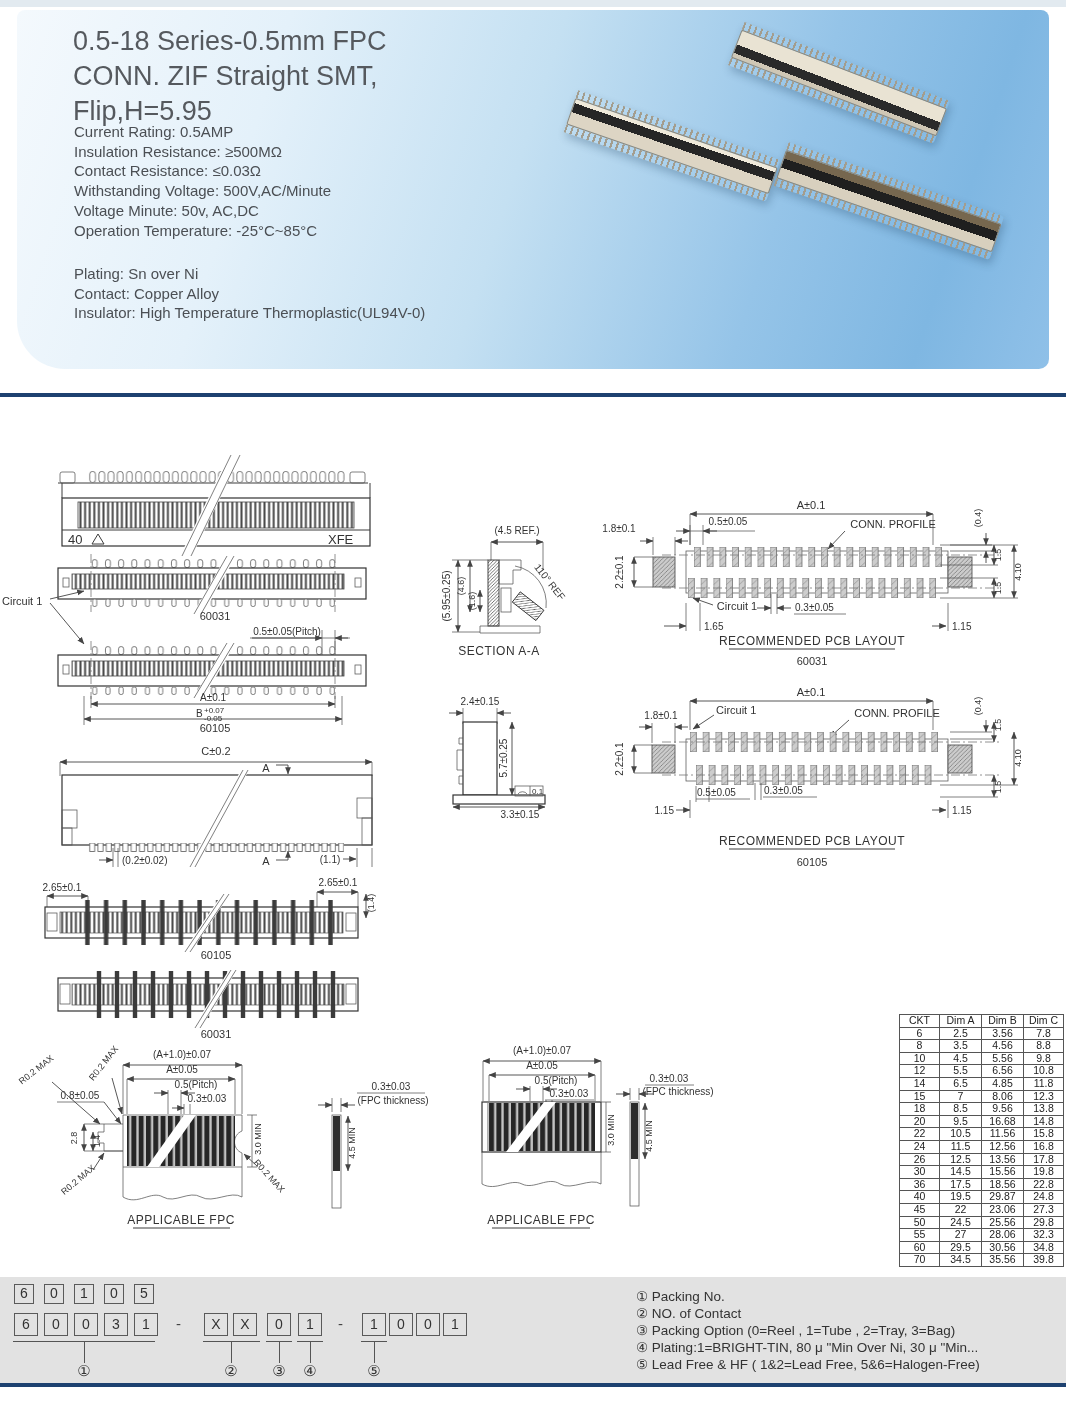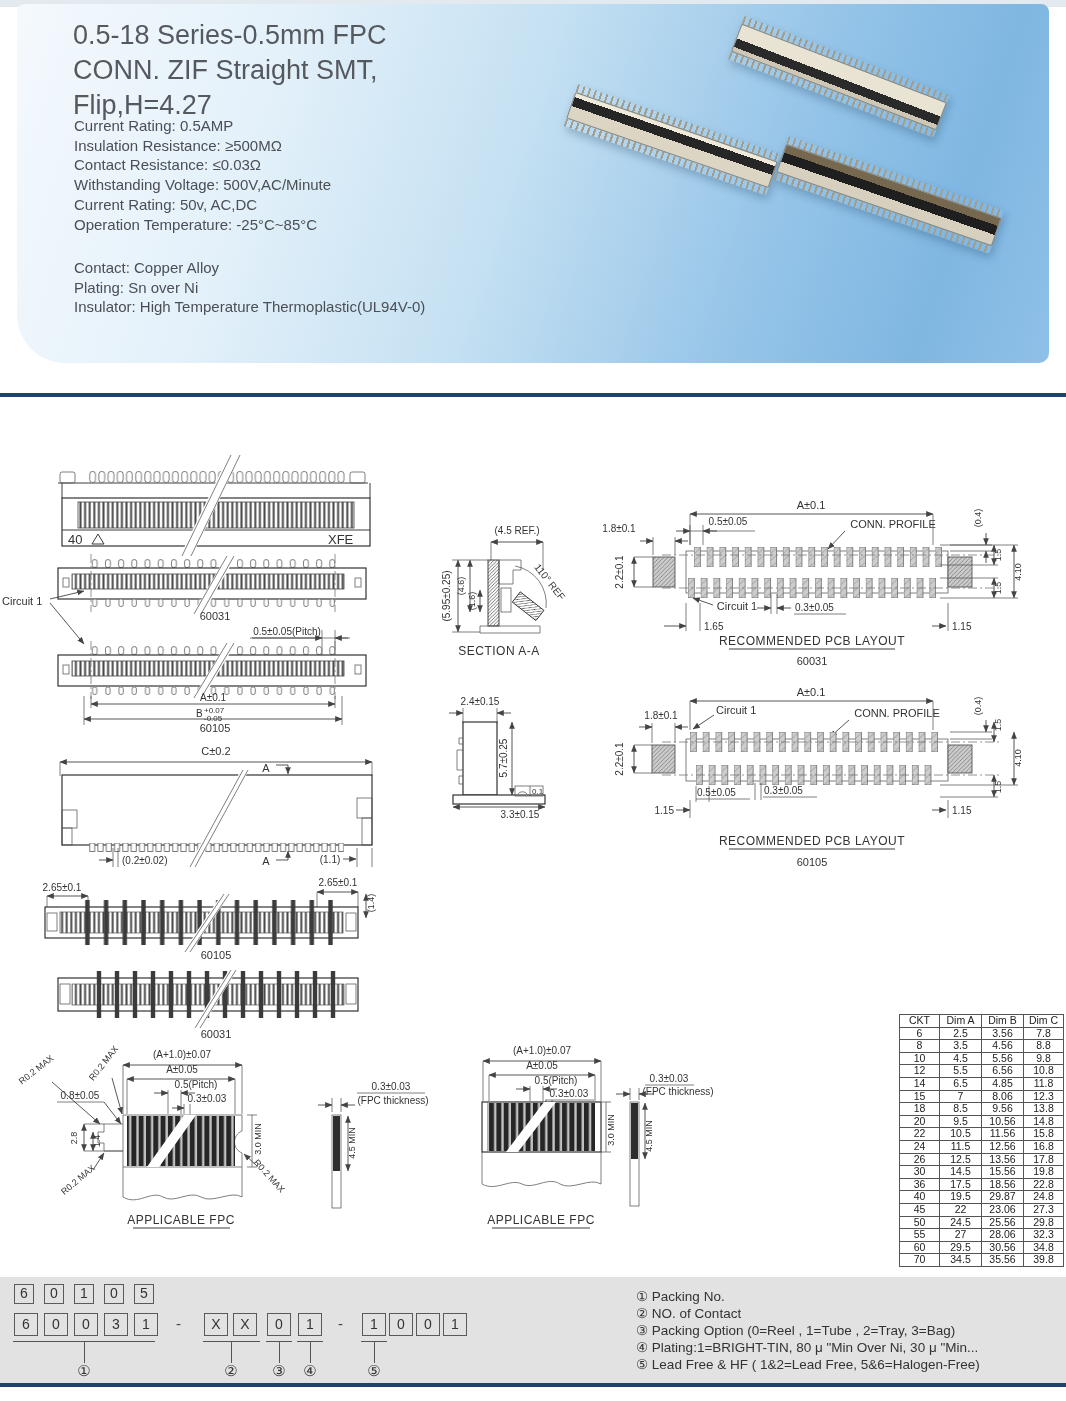--- a/index.html
+++ b/index.html
@@ -1,20 +1,20 @@
 <!DOCTYPE html>
 <html><head>
 <meta charset="utf-8">
 <style>
   html,body{margin:0;padding:0;background:#fff;}
   #page{position:relative;width:1066px;height:1401px;background:#fff;overflow:hidden;
         font-family:"Liberation Sans",sans-serif;color:#3f3f3f;}
   
   #topband{position:absolute;left:0;top:0;width:1066px;height:7px;background:#e2eaf0;}
-  #hero{position:absolute;left:17px;top:4px;width:1032px;height:359px;
+  #hero{position:absolute;left:17px;top:10px;width:1032px;height:359px;
         border-radius:8px 8px 10px 48px;
         background:linear-gradient(108deg,#f4f9fd 0%,#e4f1fa 24%,#c4e0f2 48%,#95c4e8 72%,#7fb7e2 88%,#8fc0e8 100%);}
   #title{position:absolute;left:56px;top:14px;font-size:27px;line-height:35px;color:#55595e;}
   #specs{position:absolute;left:57px;top:112px;font-size:15px;line-height:19.7px;color:#4b4f54;}
   #mats{position:absolute;left:57px;top:254px;font-size:15px;line-height:19.7px;color:#4b4f54;}
   
   #photos{position:absolute;left:520px;top:18px;width:505px;height:335px;}
   .conn{position:absolute;display:flex;flex-direction:column;border-radius:3px;
         box-shadow:3px 4px 8px rgba(25,60,95,.28);}
   .conn .fr{height:8px;background:repeating-linear-gradient(90deg,#a39d8e 0 2px,rgba(0,0,0,0) 2px 6px);}
@@ -59,33 +59,33 @@
 </head>
 <body>
 
 <div id="page">
   <div id="topband"></div>
 
   <div id="hero">
     <div id="title">
       <div>0.5-18 Series-0.5mm FPC</div>
       <div>CONN. ZIF Straight SMT,</div>
-      <div>Flip,H=4.27</div>
+      <div>Flip,H=5.95</div>
     </div>
     <div id="specs">
       <div>Current Rating: 0.5AMP</div>
       <div>Insulation Resistance: ≥500MΩ</div>
       <div>Contact Resistance: ≤0.03Ω</div>
       <div>Withstanding Voltage: 500V,AC/Minute</div>
-      <div>Current Rating: 50v, AC,DC</div>
+      <div>Voltage Minute: 50v, AC,DC</div>
       <div>Operation Temperature: -25°C~85°C</div>
     </div>
     <div id="mats">
+      <div>Plating: Sn over Ni</div>
       <div>Contact: Copper Alloy</div>
-      <div>Plating: Sn over Ni</div>
       <div>Insulator: High Temperature Thermoplastic(UL94V-0)</div>
     </div>
     <div id="photos">
       <div class="conn c1">
           <div class="fr"></div>
           <div class="bd"></div>
           <div class="fr"></div>
         </div>
       <div class="conn c2">
           <div class="fr"></div>
@@ -614,21 +614,21 @@
         </tr>
     <tr>
           <td>18</td>
           <td>8.5</td>
           <td>9.56</td>
           <td>13.8</td>
         </tr>
     <tr>
           <td>20</td>
           <td>9.5</td>
-          <td>10.56</td>
+          <td>16.68</td>
           <td>14.8</td>
         </tr>
     <tr>
           <td>22</td>
           <td>10.5</td>
           <td>11.56</td>
           <td>15.8</td>
         </tr>
     <tr>
           <td>24</td>

